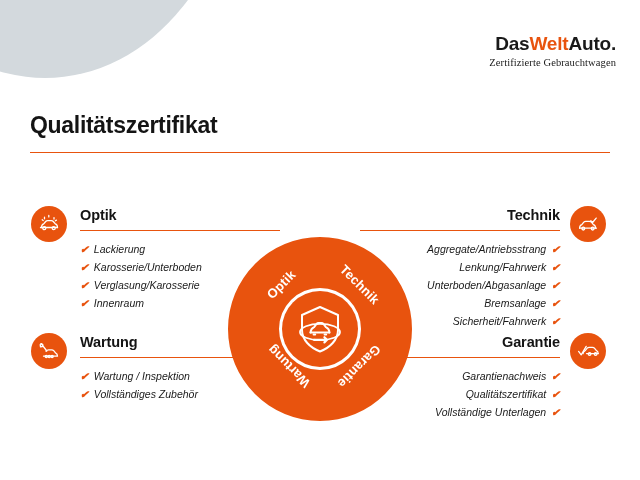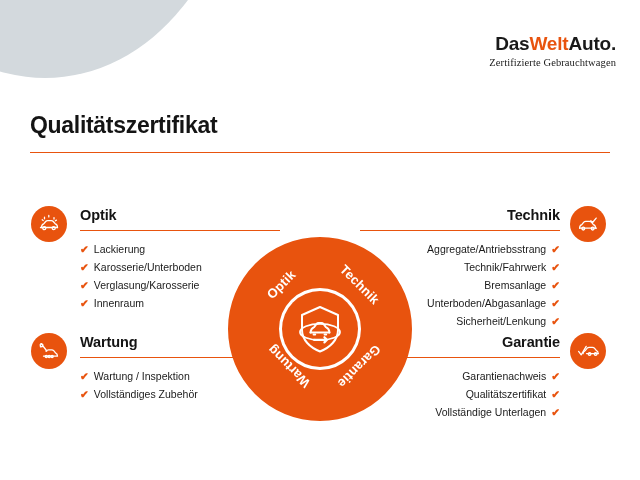--- a/index.html
+++ b/index.html
@@ -91,20 +91,21 @@
   .block-rule {
     margin-top: 6px;
     height: 1.2px;
     background: #e8530e;
     width: 100%;
   }
   .block ul {
     list-style: none;
     margin: 9px 0 0 0;
     padding: 0;
+    font-style: italic;
   }
   .block li {
     font-size: 10.5px;
     color: #1a1a1a;
     line-height: 1.72;
     white-space: nowrap;
   }
   .check {
     color: #e8530e;
     font-size: 10.5px;
@@ -214,24 +215,24 @@
       <circle cx="7.3" cy="16.6" r="1.4"></circle>
       <circle cx="16.7" cy="16.6" r="1.4"></circle>
       <path d="M14.8 8.6l1.8 1.9 3.6-4.4"></path>
     </svg>
   </div>
   <div class="block block-right block-tr">
     <h2>Technik</h2>
     <div class="block-rule"></div>
     <ul>
       <li><span>Aggregate/Antriebsstrang</span><span class="check">✔</span></li>
-      <li><span>Technik/Fahrwerk</span><span class="check">✔</span></li>
+      <li><span>Lenkung/Fahrwerk</span><span class="check">✔</span></li>
+      <li><span>Unterboden/Abgasanlage</span><span class="check">✔</span></li>
       <li><span>Bremsanlage</span><span class="check">✔</span></li>
-      <li><span>Unterboden/Abgasanlage</span><span class="check">✔</span></li>
-      <li><span>Sicherheit/Lenkung</span><span class="check">✔</span></li>
+      <li><span>Sicherheit/Fahrwerk</span><span class="check">✔</span></li>
     </ul>
   </div>
 
   <div class="side-icon si-br">
     <svg width="24" height="24" viewBox="0 0 24 24" fill="none" stroke="#ffffff" stroke-width="1.3" stroke-linecap="round" stroke-linejoin="round">
       <path d="M7 14.6c.2-1.6 1.1-2.6 2.2-3l2-2.4c.5-.6 1.2-.9 2-.9h3.2c.8 0 1.5.3 2 .9l1.8 2.2c1.1.4 2 1.5 2 3.2"></path>
       <path d="M10.6 14.6h11.6"></path>
       <circle cx="13.6" cy="15" r="1.3"></circle>
       <circle cx="19.6" cy="15" r="1.3"></circle>
       <path d="M2.6 12.4l2.6 3.4 5-8.4"></path>

